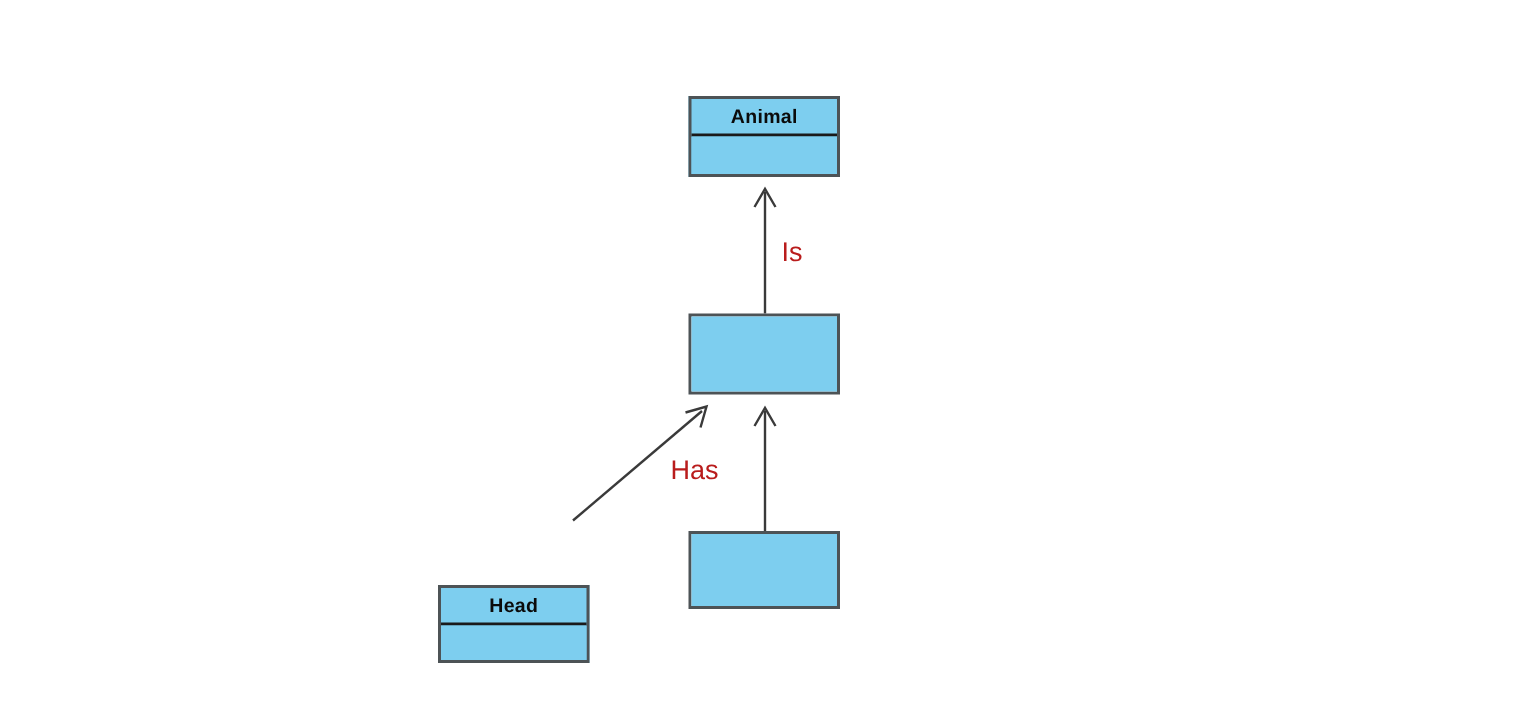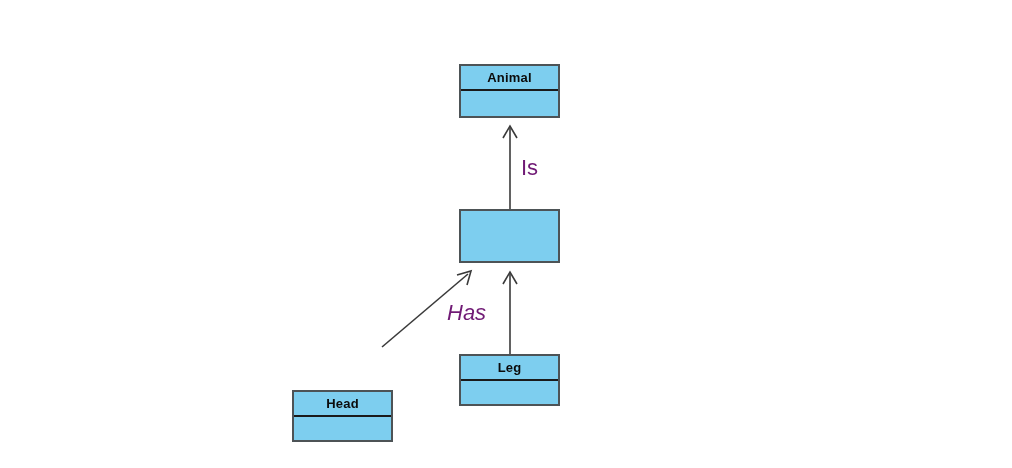--- a/index.html
+++ b/index.html
@@ -41,23 +41,23 @@
     border-bottom: 2px solid #1a1a1a;
     font-family: "Liberation Sans", sans-serif;
     letter-spacing: 0.2px;
   }
   .node-body {
     flex: 1 1 auto;
     background: #7DCEEF;
   }
   .edge-label {
     position: absolute;
-    font-size: 22px;
+    font-size: 18px;
     line-height: 22px;
-    color: #701a75;
+    color: #b91c1c;
     font-family: "Liberation Sans", sans-serif;
     white-space: nowrap;
   }
   svg.edges {
     position: absolute;
     left: 0;
     top: 0;
     width: 1012px;
     height: 468px;
     overflow: visible;
@@ -106,21 +106,20 @@
   <div class="node" style="left:459px; top:209px; width:101px; height:54px;">
     <div class="node-body"></div>
   </div>
 
   <div class="node" style="left:292px; top:354px; width:101px; height:52px;margin-top:36px;">
     <div class="node-title">Head</div>
     <div class="node-body"></div>
   </div>
 
   <div class="node" style="left:459px; top:354px; width:101px; height:52px;">
-    <div class="node-title">Leg</div>
     <div class="node-body"></div>
   </div>
 
   <div class="edge-label" style="left:521px; top:157px;">Is</div>
 
-  <div class="edge-label" style="left:447px; top:302px;font-style:italic;">Has</div>
+  <div class="edge-label" style="left:447px; top:302px;">Has</div>
 
 </div>
 
 </body></html>

